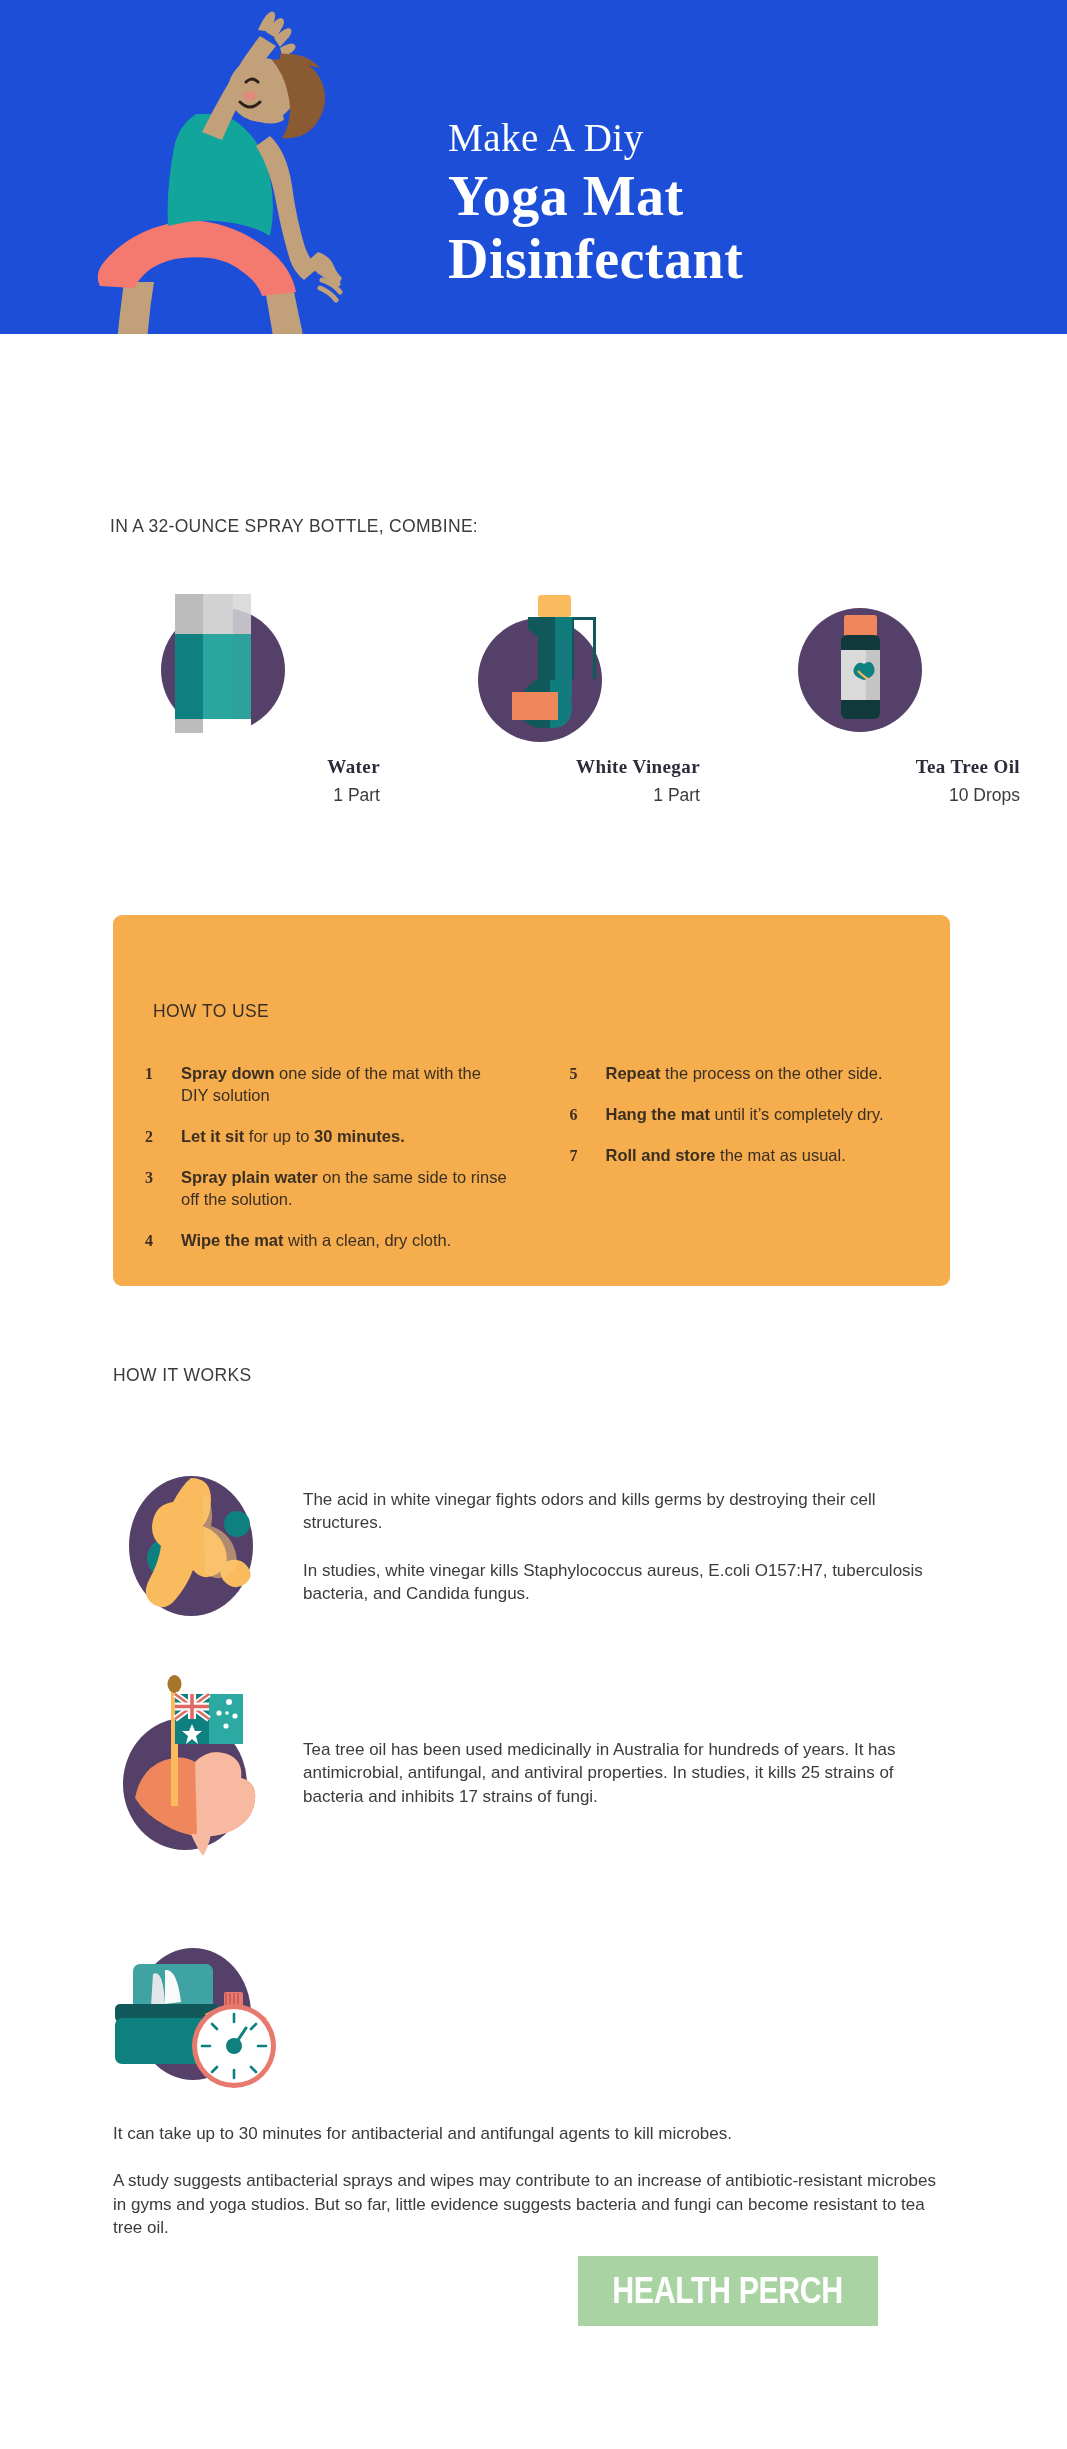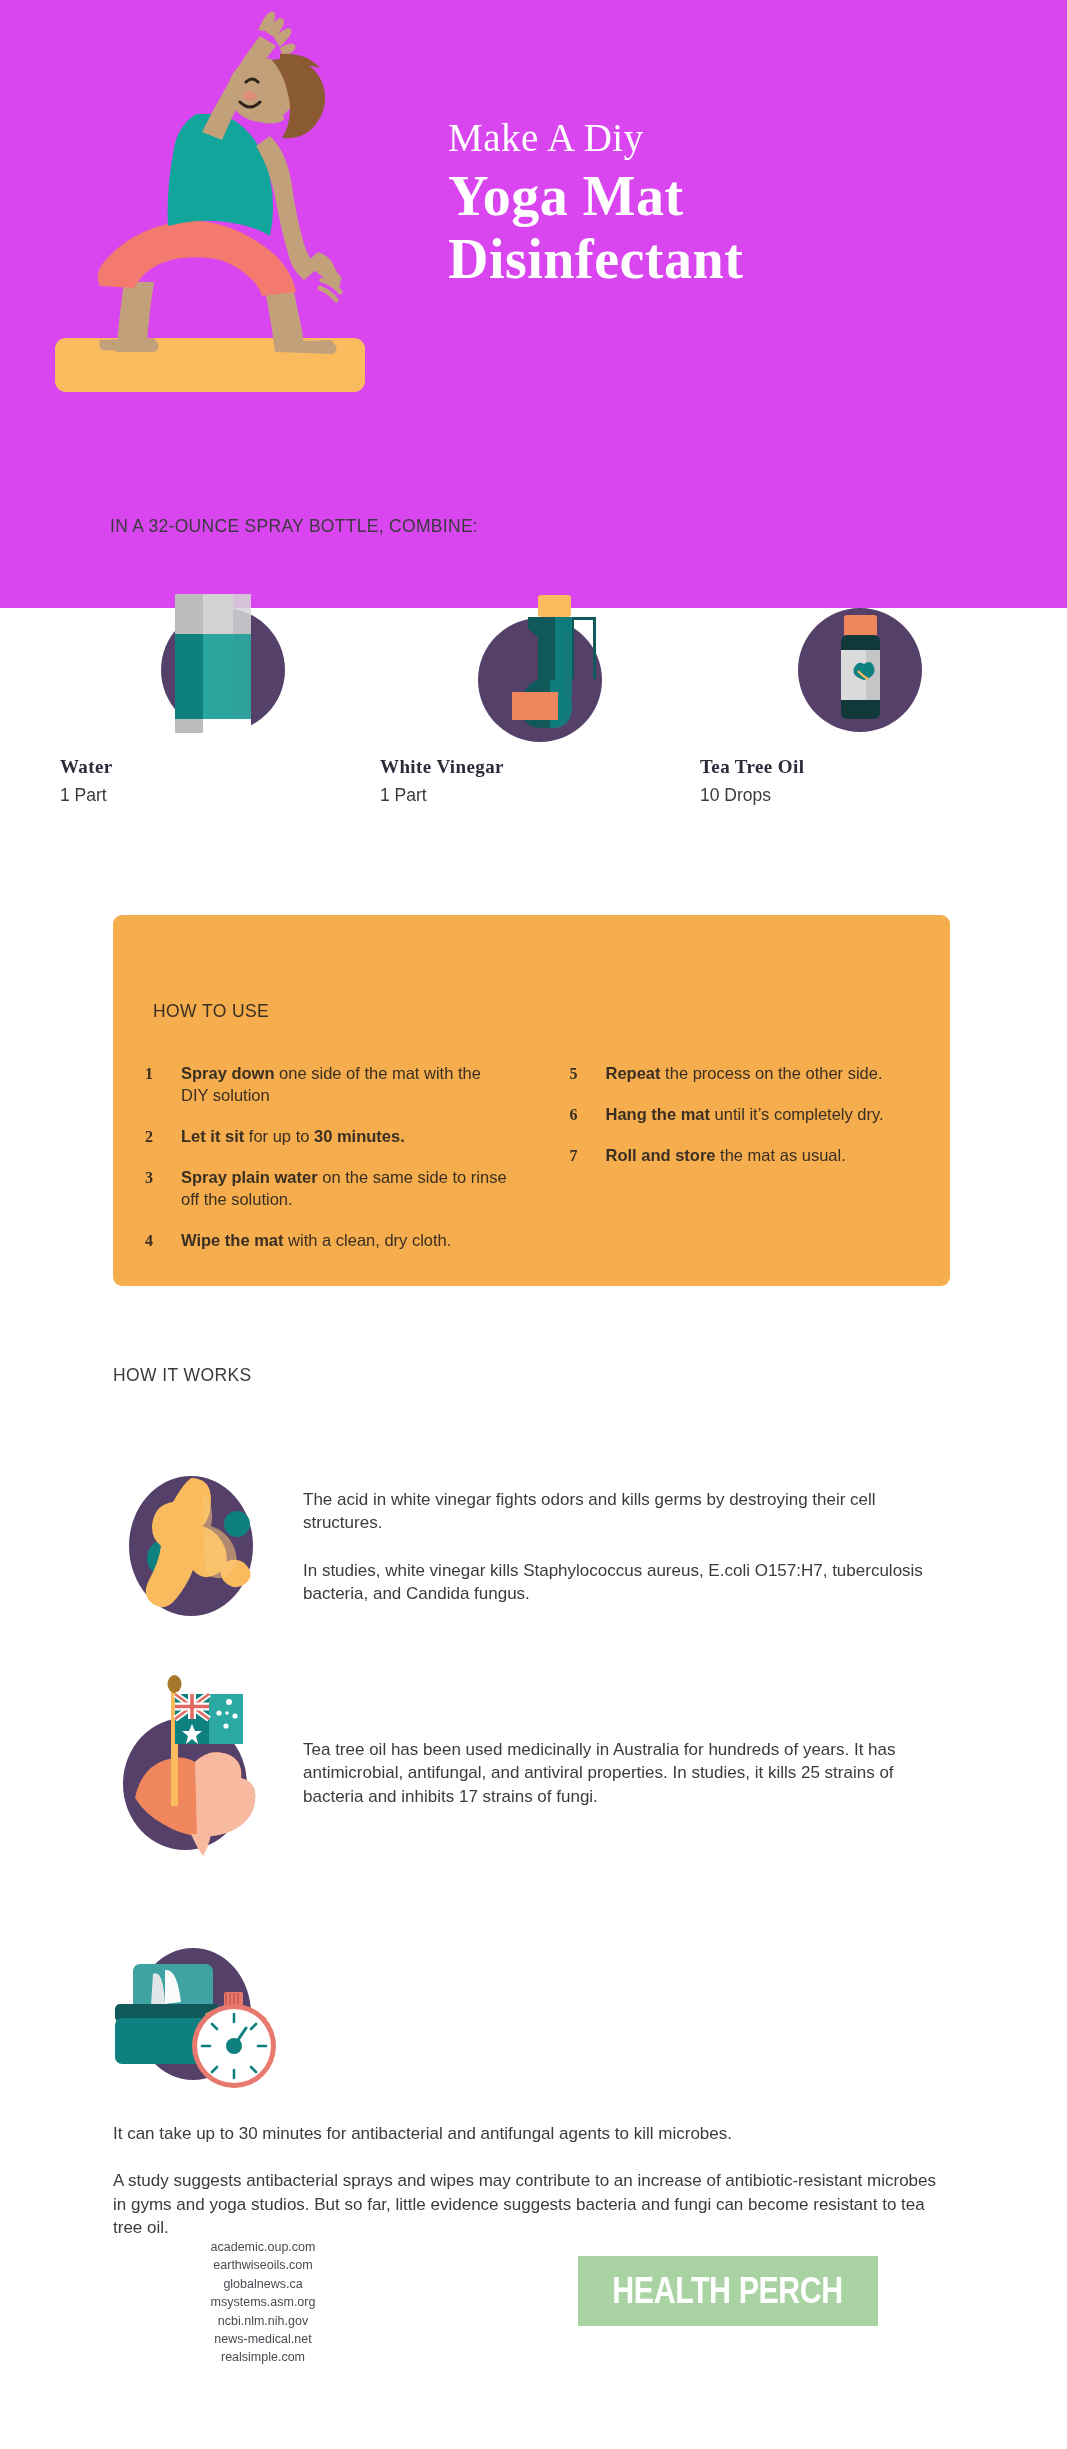--- a/index.html
+++ b/index.html
@@ -13,22 +13,22 @@
     width: 1067px;
     height: 2449px;
     background: #ffffff;
     overflow: hidden;
   }
 
   
   .header {
     position: relative;
     width: 1067px;
-    height: 608px;
-    background: #d946ef;
+    height: 334px;
+    background: #1d4ed8;
     overflow: hidden;
     padding-left: 48px;
   }
   .hero-art {
     position: absolute;
     left: 40px;
     top: 10px;
     width: 340px;
     height: 425px;
   }
@@ -68,21 +68,21 @@
   .ingredients {
     position: absolute;
     left: 60px;
     top: 572px;
     width: 960px;
     display: flex;
     justify-content: space-between;
   }
   .ingredient {
     width: 320px;
-    text-align: left;
+    text-align: right;
   }
   .ing-art {
     height: 182px;
     position: relative;
     margin: 0 auto;
     width: 180px;
   }
   .ing-name {
     font-family: "Liberation Serif", serif;
     font-weight: bold;
@@ -451,27 +451,18 @@
         <path d="M121 120 l12 -18" stroke="#0f8080" stroke-width="3" stroke-linecap="round"></path>
         <circle cx="121" cy="120" r="8" fill="#0f8080"></circle>
       </svg>
     </div>
     <div class="hiw-text">
       <p>It can take up to 30 minutes for antibacterial and antifungal agents to kill microbes.</p>
       <p>A study suggests antibacterial sprays and wipes may contribute to an increase of antibiotic-resistant microbes in gyms and yoga studios. But so far, little evidence suggests bacteria and fungi can become resistant to tea tree oil.</p>
     </div>
   </div>
 
-  <div class="sources">
-    <div>academic.oup.com</div>
-    <div>earthwiseoils.com</div>
-    <div>globalnews.ca</div>
-    <div>msystems.asm.org</div>
-    <div>ncbi.nlm.nih.gov</div>
-    <div>news-medical.net</div>
-    <div>realsimple.com</div>
-  </div>
 
   <div class="logo">
     <span class="logo-text">HEALTH PERCH</span>
   </div>
 
 </div>
 
 </body></html>

